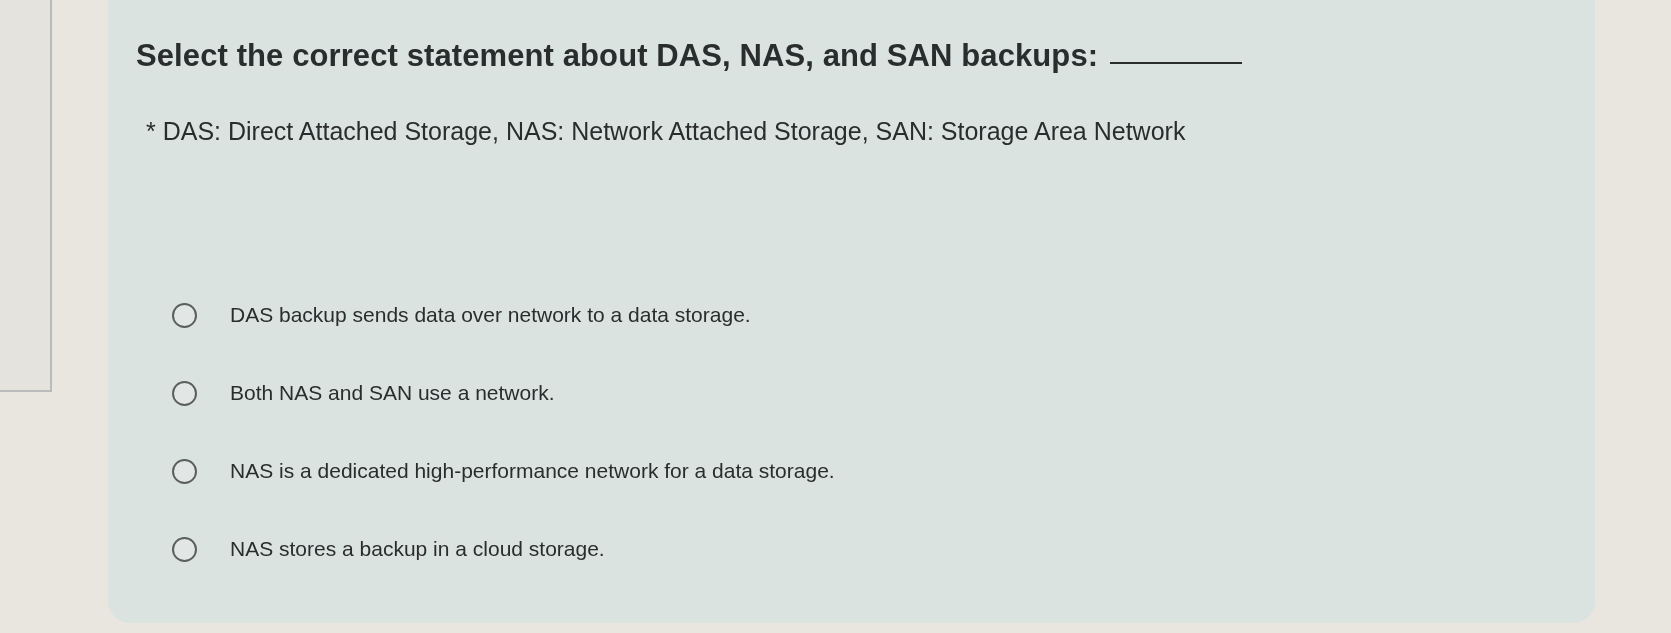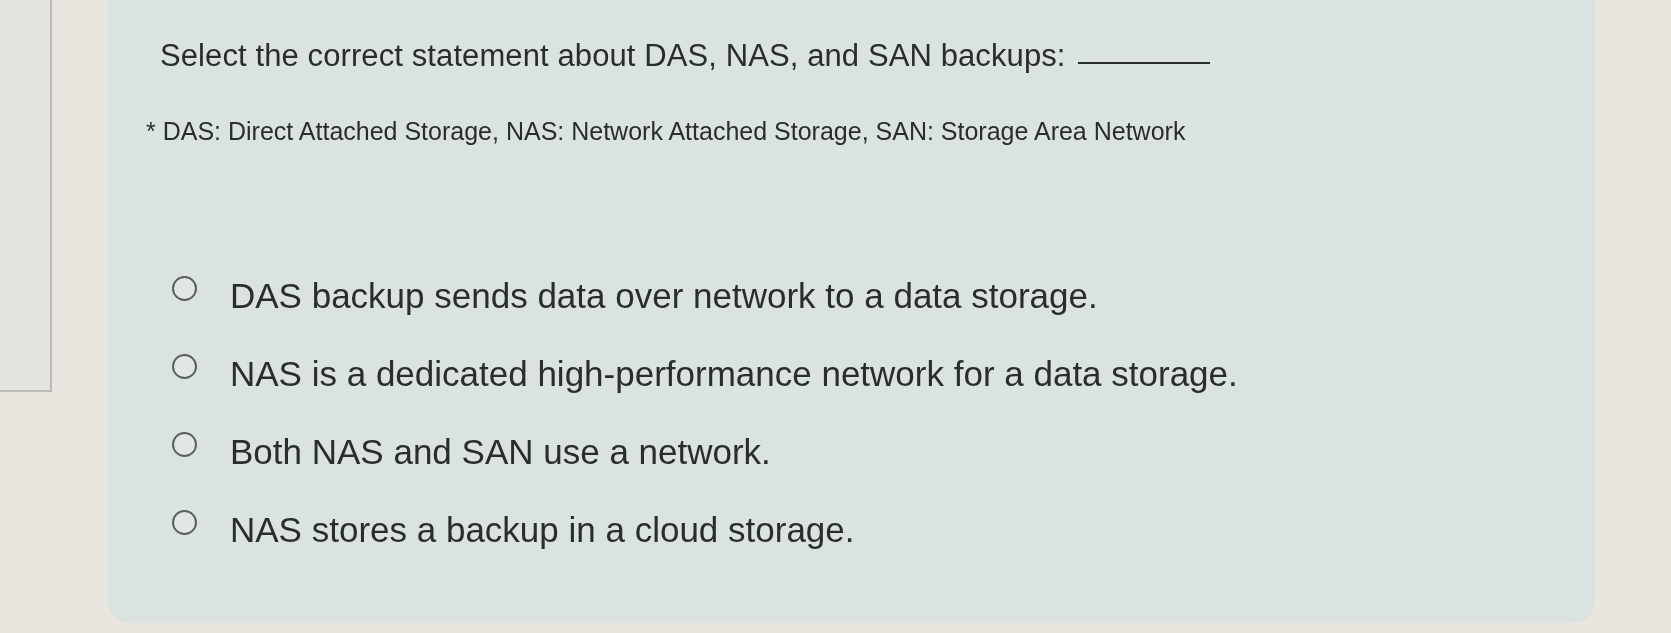--- a/index.html
+++ b/index.html
@@ -29,25 +29,26 @@
       position: absolute;
       left: 108px;
       top: 0;
       width: 1487px;
       height: 623px;
       background: #dbe3e0;
       border-radius: 0 0 22px 22px;
     }
     .question {
       position: absolute;
-      left: 160px;
+      left: 136px;
       top: 38px;
       font-size: 31px;
       letter-spacing: 0.1px;
       white-space: nowrap;
+      font-weight: bold;
     }
     .blank {
       display: inline-block;
       width: 132px;
       border-bottom: 2px solid #2a2d2e;
       margin-left: 12px;
       vertical-align: 2px;
     }
     .note {
       position: absolute;
@@ -57,23 +58,23 @@
       font-size: 25px;
       line-height: 52px;
     }
     .options {
       position: absolute;
       left: 172px;
       top: 276px;
     }
     .option {
       display: flex;
-      align-items: flex-start;
+      align-items: center;
       height: 78px;
-      font-size: 35px;
+      font-size: 21px;
       cursor: pointer;
     }
     .radio {
       width: 21px;
       height: 21px;
       border: 2px solid #5a5f60;
       border-radius: 50%;
       background: #e2e6e4;
       margin-right: 33px;
       flex-shrink: 0;
@@ -92,23 +93,23 @@
 
 <div class="note">* DAS: Direct Attached Storage, NAS: Network Attached Storage, SAN: Storage Area Network</div>
 
 <div class="options">
   <div class="option">
     <span class="radio"></span>
     <span>DAS backup sends data over network to a data storage.</span>
   </div>
   <div class="option">
     <span class="radio"></span>
-    <span>NAS is a dedicated high-performance network for a data storage.</span>
+    <span>Both NAS and SAN use a network.</span>
   </div>
   <div class="option">
     <span class="radio"></span>
-    <span>Both NAS and SAN use a network.</span>
+    <span>NAS is a dedicated high-performance network for a data storage.</span>
   </div>
   <div class="option">
     <span class="radio"></span>
     <span>NAS stores a backup in a cloud storage.</span>
   </div>
 </div>
 
 </body></html>

